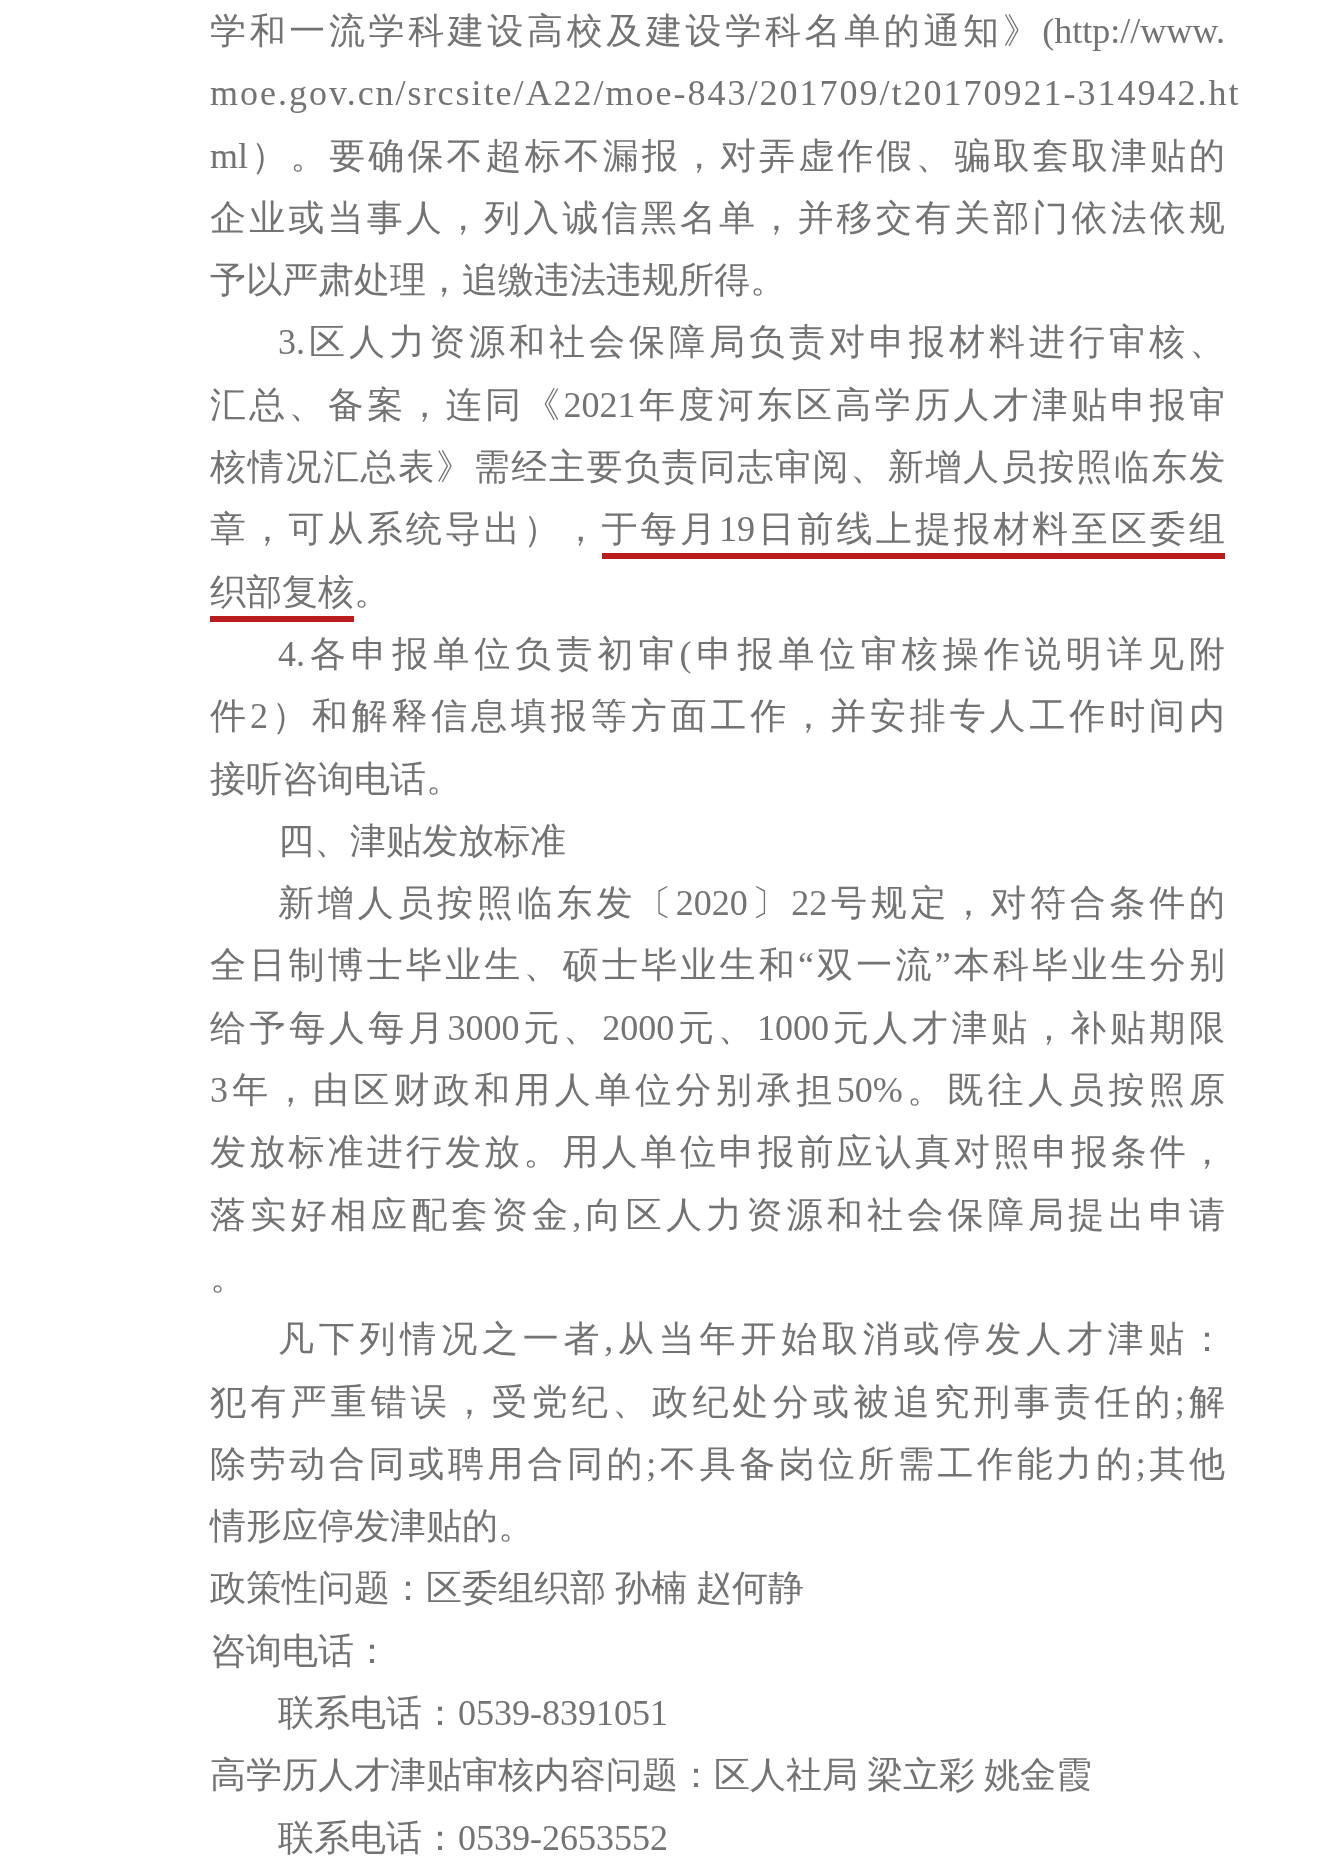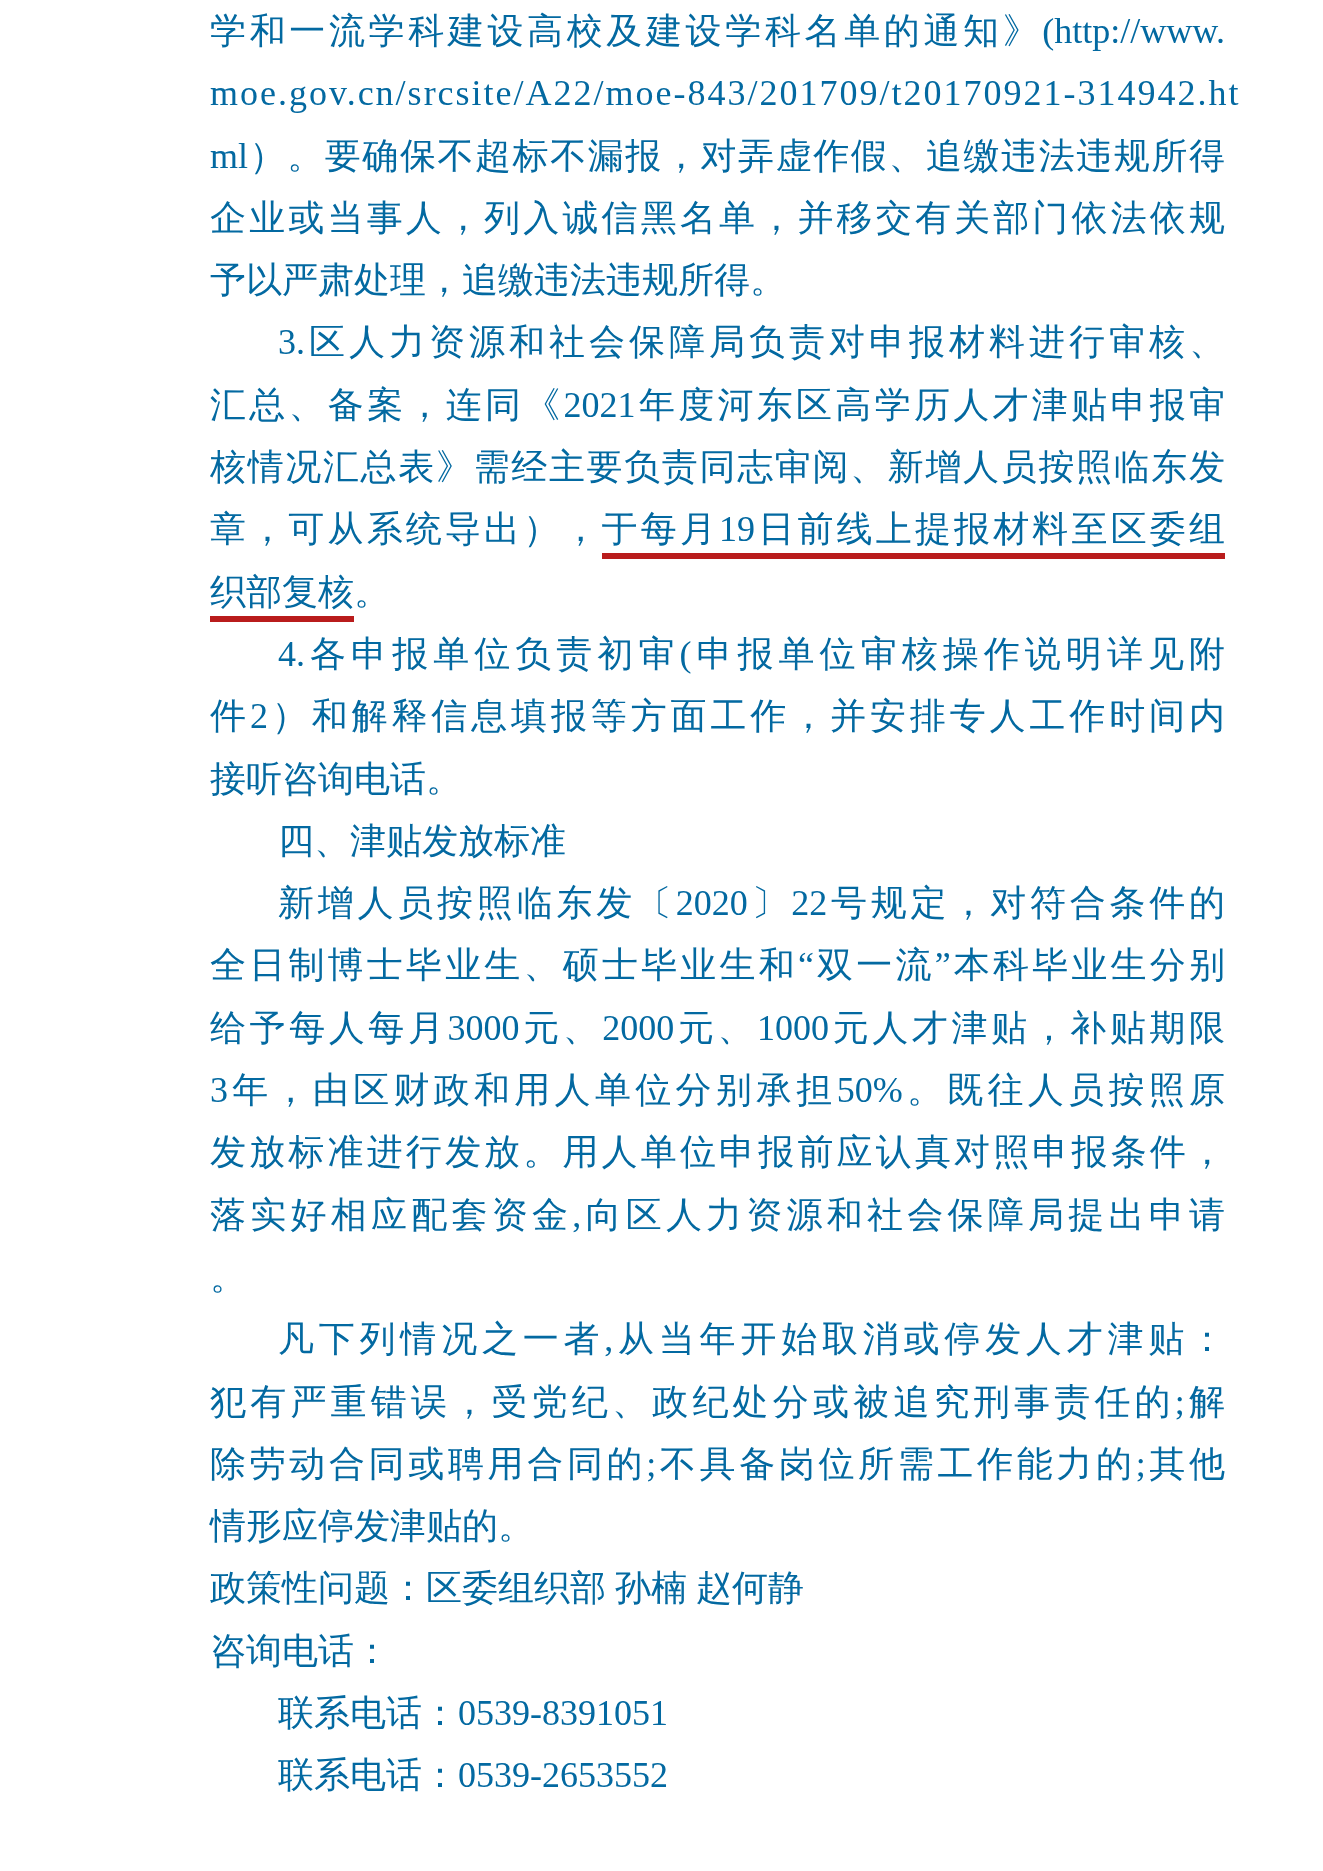--- a/index.html
+++ b/index.html
@@ -12,21 +12,21 @@
     width: 1323px;
     height: 1871px;
     position: relative;
     overflow: hidden;
   }
   .doc {
     position: absolute;
     left: 210px;
     top: 0;
     width: 1015px;
-    color: #0369a1;
+    color: #737373;
     font-family: "Liberation Serif", "DejaVu Serif", serif;
     font-size: 36px;
     line-height: 62.3px;
   }
   .line {
     height: 62.3px;
     white-space: nowrap;
   }
   .line.just {
     text-align: justify;
@@ -43,21 +43,21 @@
     border-bottom: 6px solid #b91c1c;
     padding-bottom: 4px;
   }
 </style>
 </head>
 <body>
 
 <div class="doc">
     <div class="line just"><span class="run">学和一流学科建设高校及建设学科名单的通知》(http://www.</span></div>
     <div class="line just" style="letter-spacing: 2px;"><span class="run">moe.gov.cn/srcsite/A22/moe-843/201709/t20170921-314942.ht</span></div>
-    <div class="line just"><span class="run">ml）。要确保不超标不漏报，对弄虚作假、追缴违法违规所得</span></div>
+    <div class="line just"><span class="run">ml）。要确保不超标不漏报，对弄虚作假、骗取套取津贴的</span></div>
     <div class="line just"><span class="run">企业或当事人，列入诚信黑名单，并移交有关部门依法依规</span></div>
     <div class="line"><span class="run">予以严肃处理，追缴违法违规所得。</span></div>
     <div class="line ind just"><span class="run">3.区人力资源和社会保障局负责对申报材料进行审核、</span></div>
     <div class="line just"><span class="run">汇总、备案，连同《2021年度河东区高学历人才津贴申报审</span></div>
     <div class="line just"><span class="run">核情况汇总表》需经主要负责同志审阅、新增人员按照临东发</span></div>
     <div class="line just"><span class="run">章，可从系统导出），</span><span class="run u">于每月19日前线上提报材料至区委组</span></div>
     <div class="line"><span class="run u">织部复核</span><span class="run">。</span></div>
     <div class="line ind just"><span class="run">4.各申报单位负责初审(申报单位审核操作说明详见附</span></div>
     <div class="line just"><span class="run">件2）和解释信息填报等方面工作，并安排专人工作时间内</span></div>
     <div class="line"><span class="run">接听咨询电话。</span></div>
@@ -69,14 +69,15 @@
     <div class="line just"><span class="run">发放标准进行发放。用人单位申报前应认真对照申报条件，</span></div>
     <div class="line just"><span class="run">落实好相应配套资金,向区人力资源和社会保障局提出申请</span></div>
     <div class="line"><span class="run">。</span></div>
     <div class="line ind just"><span class="run">凡下列情况之一者,从当年开始取消或停发人才津贴</span><span class="run b">：</span></div>
     <div class="line just"><span class="run">犯有严重错误，受党纪、政纪处分或被追究刑事责任的;解</span></div>
     <div class="line just"><span class="run">除劳动合同或聘用合同的;不具备岗位所需工作能力的;其他</span></div>
     <div class="line"><span class="run">情形应停发津贴的。</span></div>
     <div class="line"><span class="run b">政策性问题：</span><span class="run">区委组织部 孙楠  赵何静</span></div>
     <div class="line"><span class="run b">咨询电话：</span></div>
     <div class="line ind"><span class="run">联系电话：0539-8391051</span></div>
+    <div class="line"><span class="run b">高学历人才津贴审核内容问题：</span><span class="run">区人社局 梁立彩 姚金霞</span></div>
     <div class="line ind"><span class="run">联系电话</span><span class="run b">：</span><span class="run">0539-2653552</span></div>
   </div>
 
 </body></html>

